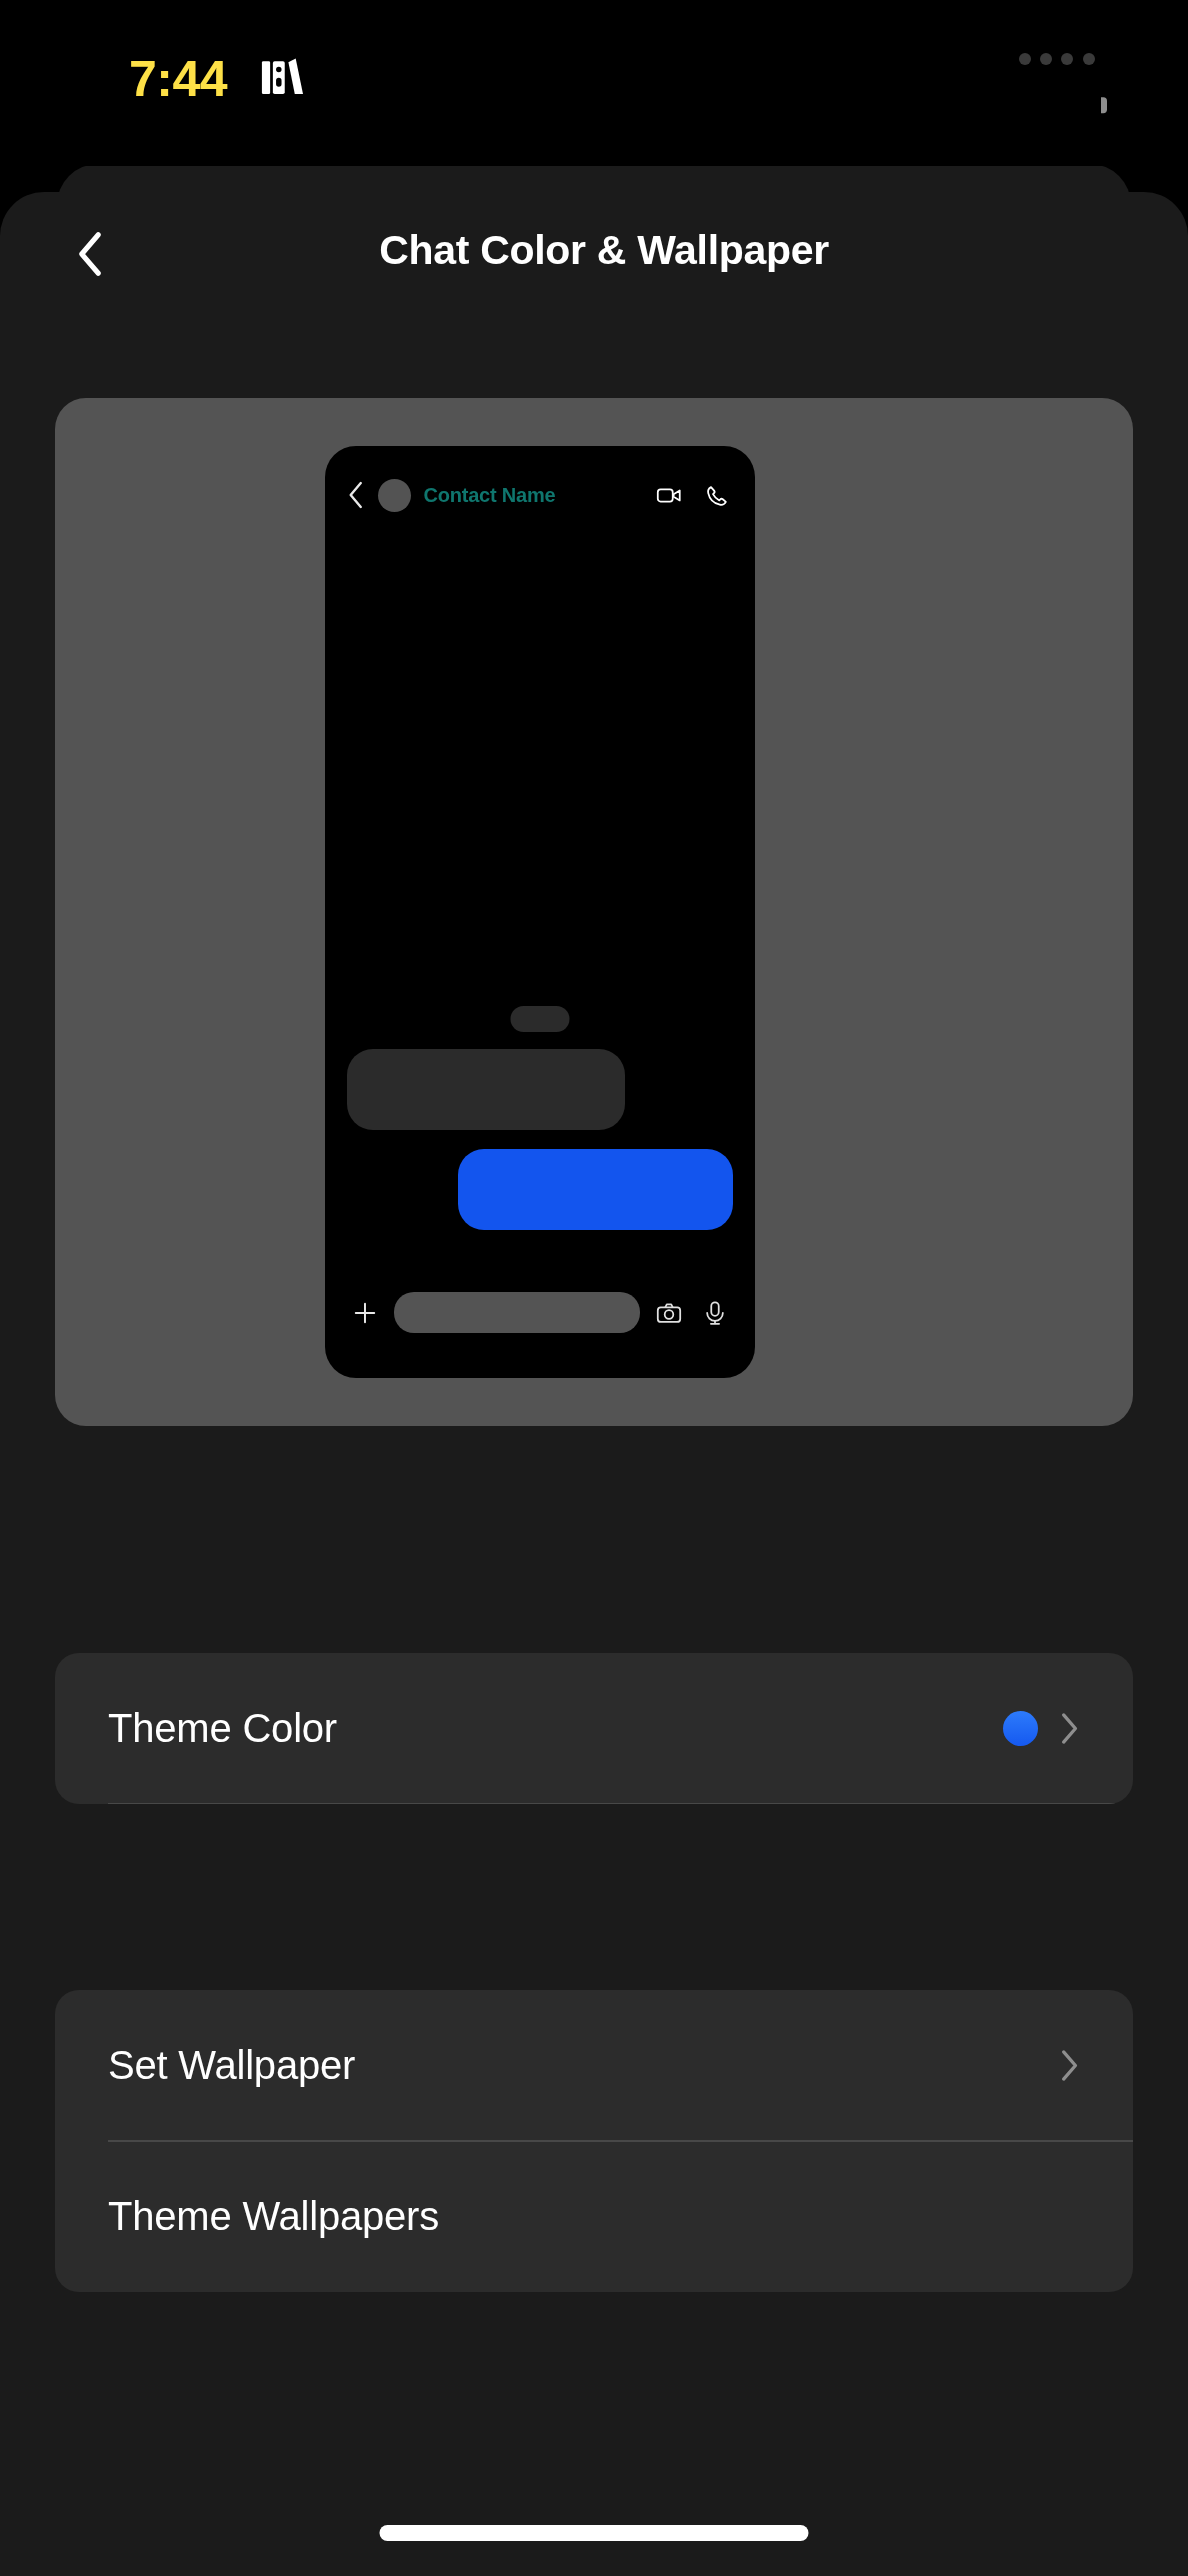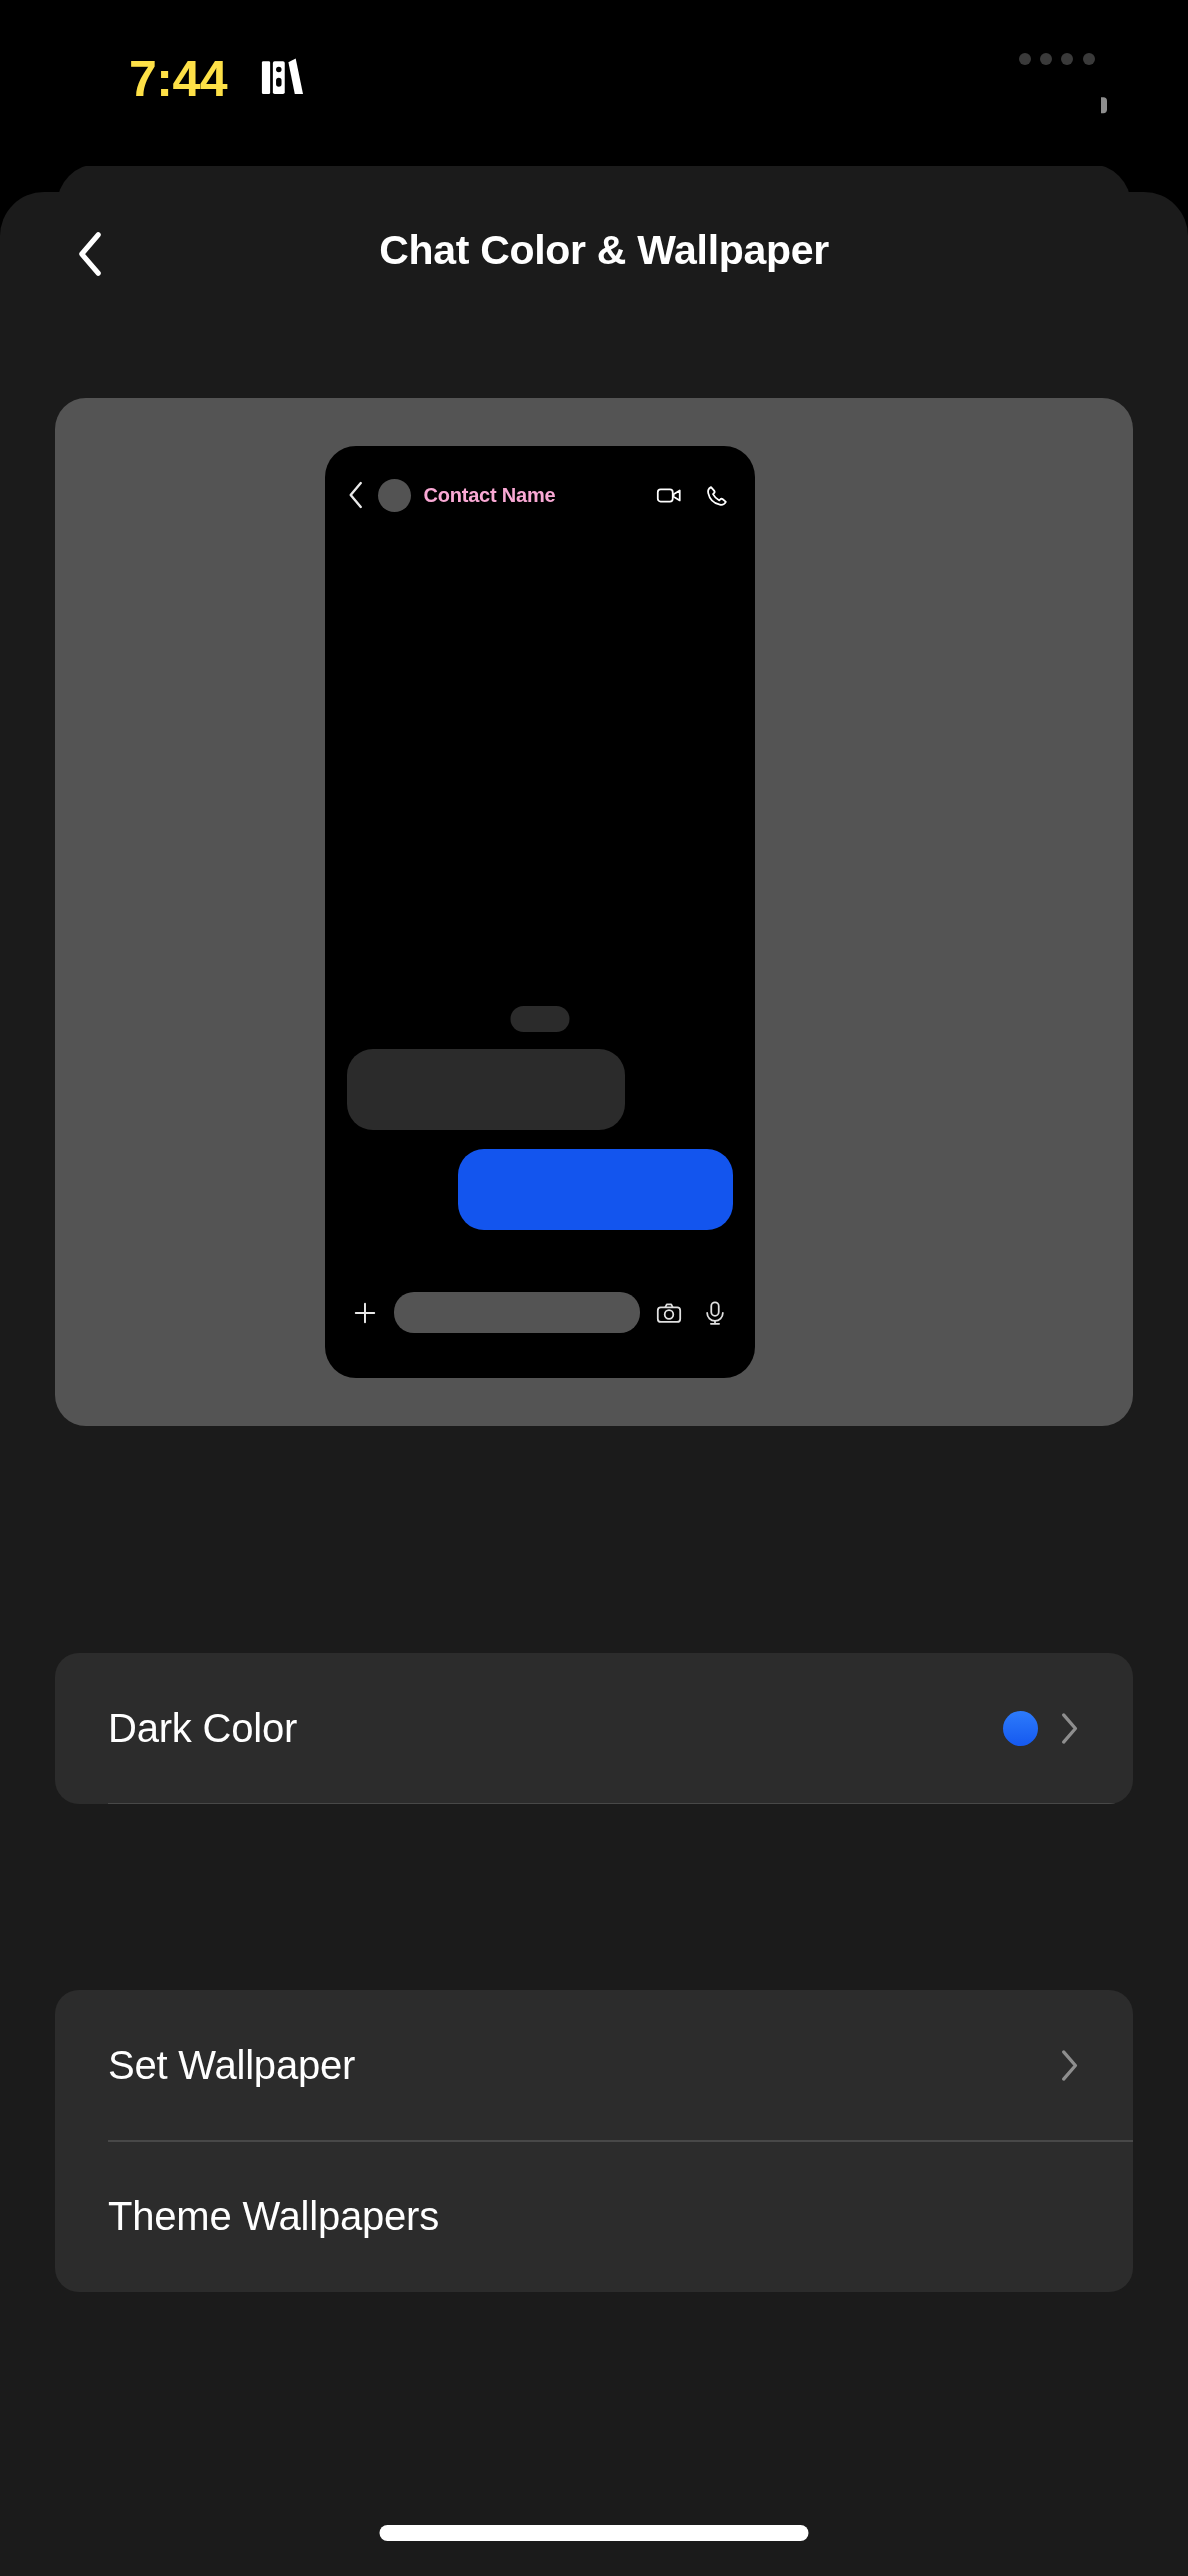--- a/index.html
+++ b/index.html
@@ -156,21 +156,21 @@
   .ph-avatar {
     width: 33px; height: 33px; border-radius: 50%;
     background: #535353;
     margin-left: 13px;
     flex: 0 0 auto;
   }
   .ph-name {
     margin-left: 12px;
     font-size: 20px;
     font-weight: 700;
-    color: #f9a8d4;
+    color: #0f766e;
     white-space: nowrap;
     letter-spacing: -0.2px;
   }
   .ph-actions {
     margin-left: auto;
     display: flex; align-items: center; gap: 20px;
   }
   .ph-actions .ic { width: 28px; height: 28px; }
 
   
@@ -377,21 +377,21 @@
             <path d="M6.6 15 a8.4 8.4 0 0 0 16.8 0" fill="none" stroke="#e0e0e0" stroke-width="1.9" stroke-linecap="round"></path>
             <path d="M15 23.4 L15 26.4 M10.6 26.6 L19.4 26.6" stroke="#e0e0e0" stroke-width="1.9" stroke-linecap="round"></path>
           </svg>
         </div>
 
       </div>
     </div>
 
     <div class="group" id="group-color">
       <div class="row">
-        <span class="row-label">Dark Color</span>
+        <span class="row-label">Theme Color</span>
         <span class="row-right">
           <span class="color-dot"></span>
           <svg class="chev-right" viewBox="0 0 22 36">
             <path d="M4 3 L17 18 L4 33" fill="none" stroke="#8e8e8e" stroke-width="3.6" stroke-linecap="round" stroke-linejoin="round"></path>
           </svg>
         </span>
       </div>
       <div class="divider"></div>
     </div>
 

